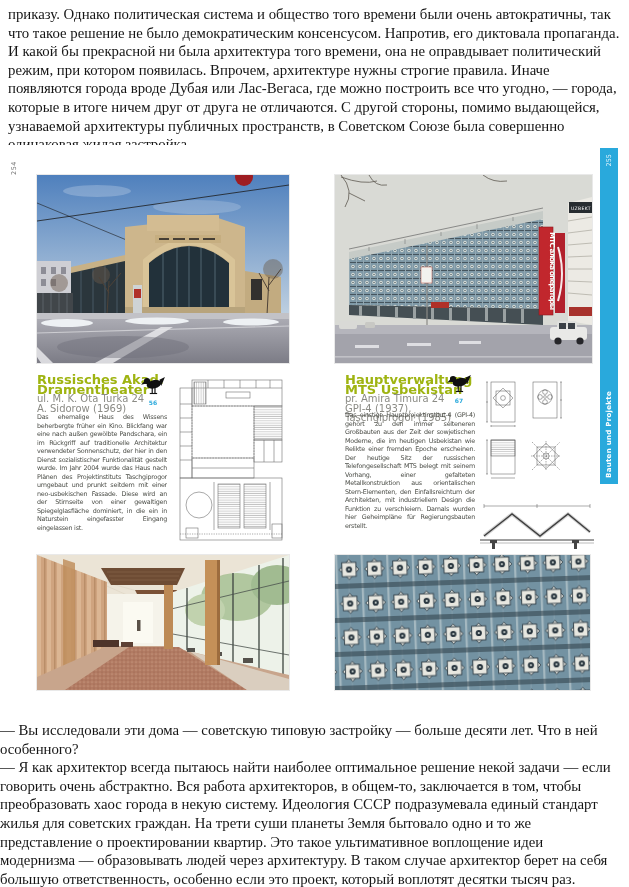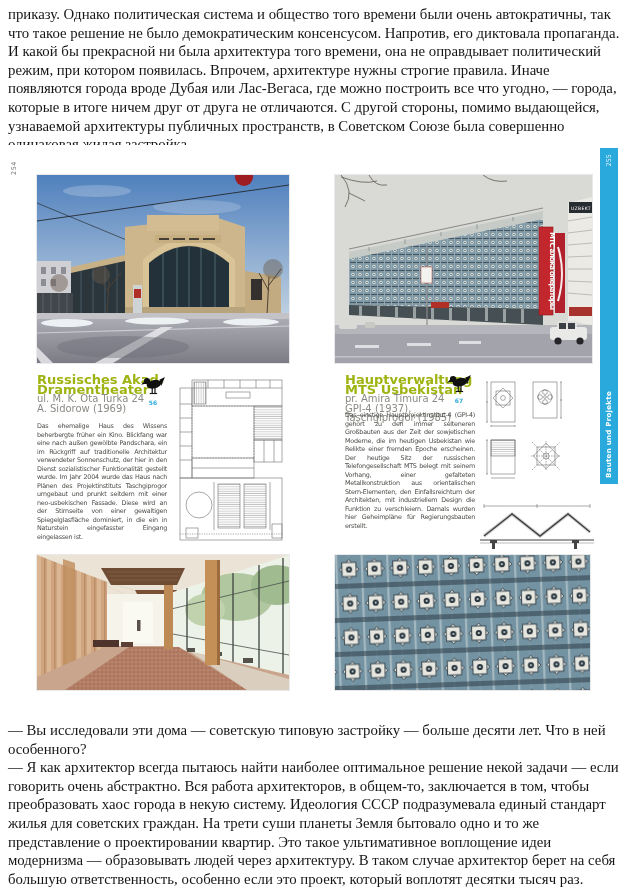--- a/index.html
+++ b/index.html
@@ -1,39 +1,39 @@
 <!DOCTYPE html>
 <html><head>
 <meta charset="utf-8">
 <style>
   html,body{margin:0;padding:0}
   body{width:629px;height:887px;background:#fff;position:relative;overflow:hidden;
        font-family:"Liberation Serif",serif;color:#151515}
   .ru{font-size:14.8px;line-height:18.6px;text-align:left}
   .ru p{margin:0}
   .top-text{position:absolute;left:8px;top:5px;width:616px}
-  .bottom-text{position:absolute;left:8px;top:721px;width:617px}
+  .bottom-text{position:absolute;left:0;top:721px;width:617px}
   .spread{position:absolute;left:0;top:145px;width:629px;height:566px;background:#fff;
           font-family:"DejaVu Sans",sans-serif}
   .a{position:absolute}
   .vert{writing-mode:vertical-rl;transform:rotate(180deg);display:inline-block}
   .pagenum-left{left:10px;top:16px;color:#6f6f6f;font-size:6.5px;letter-spacing:.5px}
   .tab{left:600px;top:3px;width:18px;height:336px;background:#29a9dc;display:flex;
        flex-direction:column;justify-content:space-between;align-items:center;
        padding:6px 0;box-sizing:border-box}
   .tab .num{color:#e8f6fc;font-size:6.5px}
   .tab .label{color:#fff;font-size:7px;font-weight:bold;letter-spacing:.3px}
   .photo{box-shadow:0 0 0 1px #e9e9e9}
   .cap-title{color:#9fb412;font-weight:bold;font-size:13px;line-height:9.6px}
   .cap-meta{color:#8b8b85;font-size:10px;line-height:9.4px}
   .cap-body{color:#4d4f49;font-size:6.4px;line-height:8.5px;letter-spacing:-0.25px;
             text-align:justify;overflow:hidden}
   .cap-left{left:37px;top:230px;width:132px}
   .cap-right{left:345px;top:230px;width:132px}
-  .body-left{left:37px;top:277px;width:130px;max-height:138px}
+  .body-left{left:37px;top:268px;width:130px;max-height:138px}
   .body-right{left:345px;top:266px;width:130px;max-height:124px}
   .marker{width:30px;height:30px;text-align:center}
   .marker-num{display:block;color:#29a9dc;font-size:6px;font-weight:bold;margin-top:-3px}
   .m-left{left:138px;top:231px}
   .m-right{left:444px;top:229px}
 </style>
 </head>
 <body>
 
 <div class="top-text ru">

